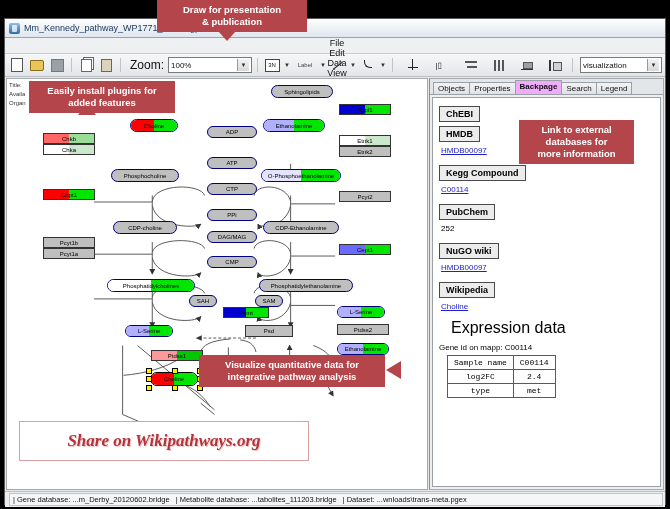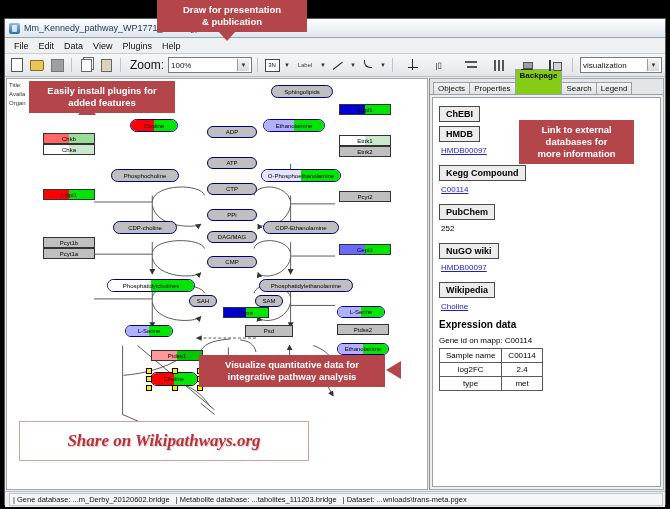--- a/index.html
+++ b/index.html
@@ -4,21 +4,21 @@
 <style>
   html,body{margin:0;padding:0;background:#000;}
   body{width:670px;height:509px;font-family:"Liberation Sans",sans-serif;overflow:hidden;position:relative;}
   .app{position:absolute;left:4px;top:18px;width:662px;height:487px;background:#e8e8e8;border:1px solid #5a5a5a;box-sizing:border-box;}
   
   .titlebar{height:18px;background:linear-gradient(#fdfdfd,#dfe6ee);border-bottom:1px solid #9aa4ae;display:flex;align-items:center;padding:0 4px;font-size:9px;color:#17365d;}
   .tb-ico{width:11px;height:11px;margin-right:4px;border-radius:2px;background:linear-gradient(#8fc0e8,#2d6ca8);position:relative;flex:none;}
   .tb-ico:after{content:"";position:absolute;left:3px;top:2px;width:5px;height:7px;background:#fff;opacity:.75;border-radius:1px;}
   .tb-title{white-space:nowrap;overflow:hidden;}
   
-  .menubar{height:15px;background:#eef0f2;border-bottom:1px solid #c9cdd2;display:flex;align-items:center;padding-left:4px;font-size:9px;color:#111;}
+  .menubar{height:15px;background:#eef0f2;border-bottom:1px solid #c9cdd2;display:flex;align-items:center;padding-left:4px;font-size:9px;color:#111;flex-direction:column;}
   .menubar span{padding:0 5px;}
   
   .toolbar{height:22px;background:linear-gradient(#f6f7f8,#e3e6e9);border-bottom:1px solid #b9bec4;display:flex;align-items:center;padding:0 3px;gap:2px;}
   .tbtn{width:16px;height:16px;border:1px solid transparent;display:flex;align-items:center;justify-content:center;font-size:9px;color:#444;position:relative;}
   .sep{width:1px;height:14px;background:#bfc4c9;margin:0 3px;}
   .zoomlbl{font-size:12px;color:#111;margin:0 2px 0 4px;}
   .combo{height:14px;border:1px solid #7a7a7a;background:#fff;font-size:8px;display:flex;align-items:center;padding:0 2px;color:#111;position:relative;}
   .combo .cbtxt{flex:1;}
   .combo .arw{width:11px;height:12px;background:linear-gradient(#f3f3f3,#d9d9d9);border-left:1px solid #9a9a9a;display:flex;align-items:center;justify-content:center;font-size:6px;color:#333;}
   .cdrop{width:8px;height:14px;display:flex;align-items:center;justify-content:center;font-size:6px;color:#333;}
@@ -49,28 +49,28 @@
   .g-lb:before{content:"";position:absolute;left:0;top:0;width:2px;height:11px;background:#333;}
   .g-lb:after{content:"";position:absolute;left:4px;top:2px;width:7px;height:7px;border:1px solid #555;background:#cfd3d7;}
   
   .body{display:flex;height:calc(100% - 18px - 15px - 22px - 16px);}
   .canvaswrap{position:relative;flex:1;background:#fff;border:1px solid #a9a9a9;margin:1px;overflow:hidden;}
   .sidelbl{position:absolute;left:2px;top:2px;font-size:6px;color:#333;line-height:9px;}
   
   .right{width:233px;background:#eceff1;border:1px solid #a9a9a9;border-left:1px solid #8e8e8e;margin:1px 1px 1px 0;display:flex;flex-direction:column;}
   .tabs{display:flex;align-items:flex-end;height:15px;padding-left:3px;background:#e3e6e9;border-bottom:1px solid #9aa0a6;}
   .tab{font-size:8px;padding:1px 4px 1px;border:1px solid #9aa0a6;border-bottom:none;background:linear-gradient(#f2f3f4,#dfe2e5);color:#111;margin-right:-1px;}
-  .tab.sel{background:#84cc16;padding-bottom:14px;font-weight:bold;}
+  .tab.sel{background:#f0abfc;padding-bottom:3px;font-weight:bold;}
   .bpage{flex:1;background:#fff;margin:2px;border:1px solid #9aa0a6;overflow:hidden;position:relative;padding:4px 6px;}
   .dbhdr{display:inline-block;border:1px solid #4a4a4a;background:#ececec;font-size:9px;font-weight:bold;padding:2px 6px;color:#000;margin-top:4px;}
   .dblink{display:block;font-size:8px;color:#2020c8;text-decoration:underline;margin:4px 0 6px 2px;}
   .dbtext{display:block;font-size:8px;color:#000;margin:4px 0 6px 2px;}
-  .exphdr{font-size:10px;font-weight:bold;color:#000;margin:8px 0 6px 0;}
+  .exphdr{font-size:16px;font-weight:normal;color:#000;margin:8px 0 6px 12px;}
   .geneid{font-size:8px;color:#000;margin:6px 0 3px 0;}
-  .dtable{border-collapse:collapse;}
+  .dtable{border-collapse:collapse;margin-left:8px;font-family:Liberation Mono, monospace;}
   .dtable td{border:1px solid #5a5a5a;font-size:8px;text-align:center;padding:2px 6px;color:#000;background:#fff;}
   
   .status{height:15px;background:#eceff1;border-top:1px solid #b9bec4;display:flex;align-items:center;font-size:7.5px;color:#111;padding-left:4px;}
   .status .sbox{border:1px solid #c0c4c8;background:#f5f6f7;padding:1px 3px;margin-right:2px;}
   
   .node{position:absolute;box-sizing:border-box;font-size:6px;display:flex;align-items:center;justify-content:center;color:#000;text-align:center;line-height:1;}
   .met{border:1px solid #00007a;border-radius:9px;background:#bfbfbf;}
   .gene{border:1px solid #333;background:#bfbfbf;}
   .half{position:absolute;top:0;bottom:0;}
   .nlabel{position:relative;z-index:3;font-size:6px;}

